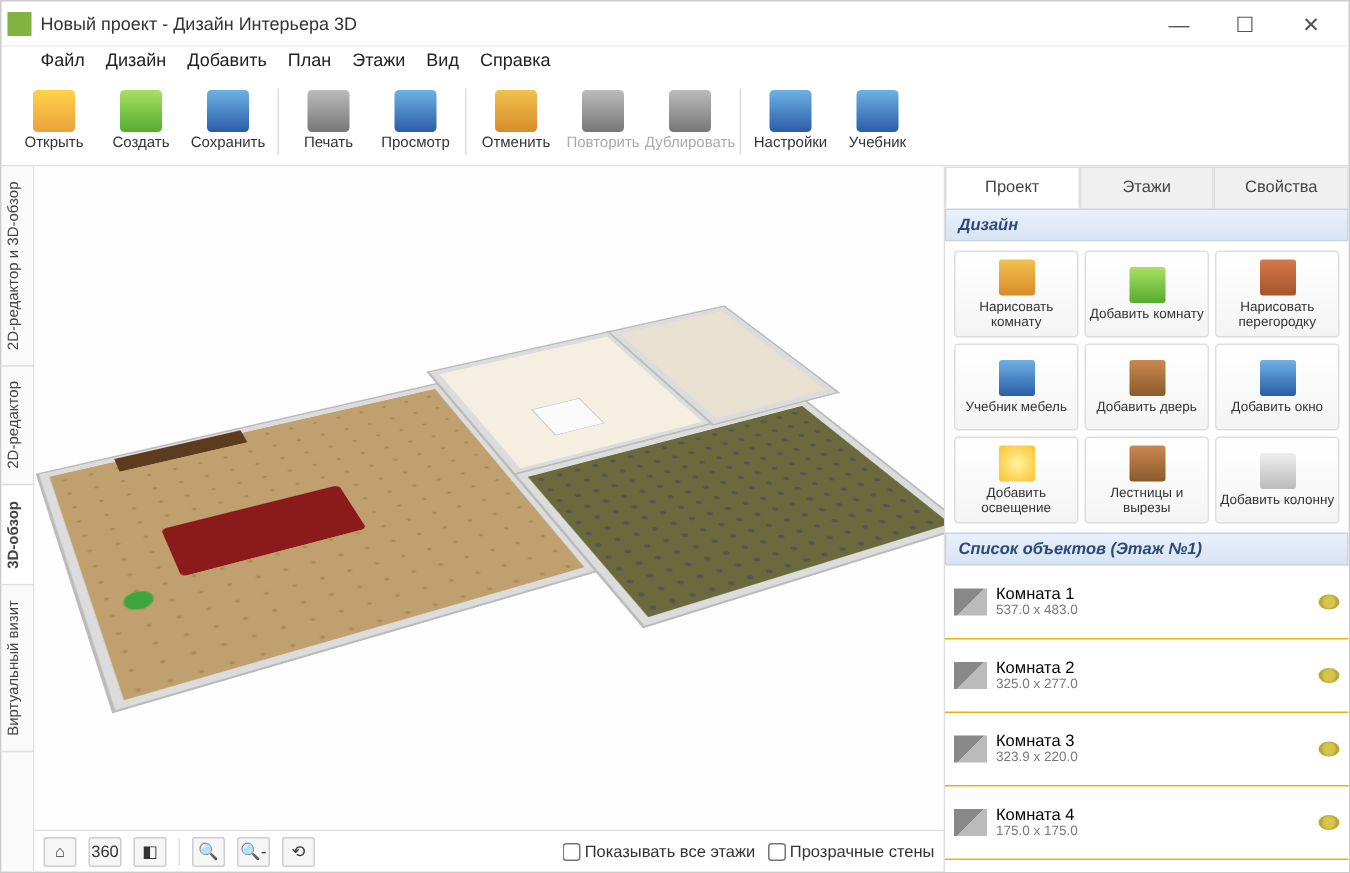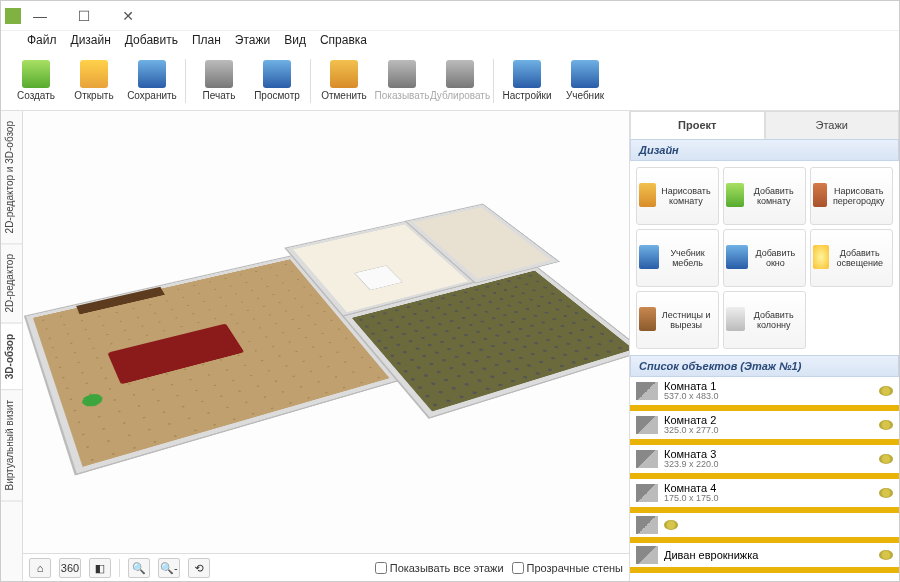--- a/index.html
+++ b/index.html
@@ -32,85 +32,86 @@
 .tvstand { position: absolute; left: 50px; top: 35px; width: 90px; height: 18px; background: #5c3b1e; transform: translateZ(8px); }
 .plant { position: absolute; left: 15px; top: 200px; width: 30px; height: 30px; background: radial-gradient(circle, #3da53d 40%, transparent 41%); transform: translateZ(20px); }
 .stove { position: absolute; left: 340px; top: 100px; width: 40px; height: 40px; background: #fafafa; border: 1px solid #ccc; transform: translateZ(10px); }
 .bottombar { height: 28px; display: flex; align-items: center; padding: 0 6px; gap: 8px; border-top: 1px solid #ddd; font-size: 11px; color: #333; }
 .bbtn { width: 22px; height: 20px; border: 1px solid #ccc; border-radius: 2px; background: #f6f6f6; text-align: center; font-size: 11px; line-height: 18px; }
 .chk { display: flex; align-items: flex-start; gap: 3px; }
 .chk input { width: 12px; height: 12px; }
 .rightpanel { width: 270px; border-left: 1px solid #ddd; display: flex; flex-direction: column; background: #fafafa; }
 .rtabs { display: flex; height: 28px; }
 .rtab { flex: 1; text-align: center; font-size: 11px; line-height: 26px; border: 1px solid #ddd; border-bottom: none; background: #f0f0f0; color: #444; }
-.rtab.active { background: #fff; border-bottom: 1px solid #fff; font-weight: 700; text-align: center; }
+.rtab.active { background: #fff; border-bottom: 1px solid #fff; font-weight: 400; text-align: center; }
 .sectionhdr { background: linear-gradient(#e8f0fb, #d8e4f4); border: 1px solid #c5d4e8; font-size: 11px; font-weight: bold; color: #2a4a7a; padding: 4px 8px; font-style: italic; }
 .toolgrid { display: grid; grid-template-columns: repeat(3, 1fr); gap: 4px; padding: 6px; background: #fff; }
-.tool { border: 1px solid #ddd; background: linear-gradient(#fff, #f4f4f4); height: 58px; display: flex; flex-direction: row; align-items: center; justify-content: center; font-size: 9px; color: #333; text-align: center; border-radius: 3px; padding: 2px; }
+.tool { border: 1px solid #ddd; background: linear-gradient(#fff, #f4f4f4); height: 58px; display: flex; flex-direction: column; align-items: center; justify-content: center; font-size: 9px; color: #333; text-align: center; border-radius: 3px; padding: 2px; }
 .tool .toolicon { width: 24px; height: 24px; margin-bottom: 2px; border-radius: 2px; }
 .objlist { flex: 1; overflow-y: auto; background: #fff; }
-.objrow { display: flex; align-items: center; padding: 3px 6px; border-bottom: 6px solid #eab308; font-size: 11px; gap: 6px; }
+.objrow { display: flex; align-items: center; padding: 13px 6px; border-bottom: 1px solid #eab308; font-size: 11px; gap: 6px; }
 .objicon { width: 22px; height: 18px; background: linear-gradient(135deg, #888 50%, #bbb 50%); }
 .objinfo { flex: 1; display: flex; flex-direction: column; line-height: 1.1; }
 .objdim { font-size: 9px; color: #777; }
 .eye { width: 14px; height: 10px; border-radius: 50%; background: radial-gradient(circle, #d6c54a 40%, #b8a838 60%); }
 .gradA{background:linear-gradient(#a8e063,#56ab2f);} .gradB{background:linear-gradient(#ffd24a,#e8a23a);} .gradC{background:linear-gradient(#6fb1e4,#2a5da8);} .gradD{background:linear-gradient(#bbb,#777);} .gradE{background:linear-gradient(#f2c14e,#d88c2a);} .brick{background:linear-gradient(#d47a4a,#a8532c);} .wood{background:linear-gradient(#c98850,#8b5a2b);} .bulb{background:radial-gradient(#fff59d,#fbc02d);} .col{background:linear-gradient(#eee,#bbb);}
 </style>
 </head>
 <body>
 
 <div class="titlebar">
   <div class="icon"></div>
+  <div class="title">Новый проект - Дизайн Интерьера 3D</div>
   <div class="winbtns">
     <div class="winbtn">—</div>
     <div class="winbtn">☐</div>
     <div class="winbtn">✕</div>
   </div>
 </div>
 
 <div class="menubar" id="menubar">
     <span>Файл</span>
     <span>Дизайн</span>
     <span>Добавить</span>
     <span>План</span>
     <span>Этажи</span>
     <span>Вид</span>
     <span>Справка</span>
   </div>
 
 <div class="toolbar" id="toolbar">
     <div class="tbtn">
+      <div class="ticon gradB"></div>
+      <span>Открыть</span>
+    </div>
+    <div class="tbtn">
       <div class="ticon gradA"></div>
       <span>Создать</span>
     </div>
     <div class="tbtn">
-      <div class="ticon gradB"></div>
-      <span>Открыть</span>
-    </div>
-    <div class="tbtn">
       <div class="ticon gradC"></div>
       <span>Сохранить</span>
     </div>
     <div class="tsep"></div>
     <div class="tbtn">
       <div class="ticon gradD"></div>
       <span>Печать</span>
     </div>
     <div class="tbtn">
       <div class="ticon gradC"></div>
       <span>Просмотр</span>
     </div>
     <div class="tsep"></div>
     <div class="tbtn">
       <div class="ticon gradE"></div>
       <span>Отменить</span>
     </div>
     <div class="tbtn dis">
       <div class="ticon gradD"></div>
-      <span>Показывать</span>
+      <span>Повторить</span>
     </div>
     <div class="tbtn dis">
       <div class="ticon gradD"></div>
       <span>Дублировать</span>
     </div>
     <div class="tsep"></div>
     <div class="tbtn">
       <div class="ticon gradC"></div>
       <span>Настройки</span>
     </div>
@@ -158,40 +159,45 @@
           <input type="checkbox" style="">
           <span>Прозрачные стены</span>
         </label>
     </div>
   </div>
 
   <div class="rightpanel">
     <div class="rtabs" id="rtabs">
         <div class="rtab active">Проект</div>
         <div class="rtab">Этажи</div>
+        <div class="rtab">Свойства</div>
       </div>
     <div class="sectionhdr">Дизайн</div>
     <div class="toolgrid" id="toolgrid">
         <div class="tool">
           <div class="toolicon gradE"></div>
           <span>Нарисовать комнату</span>
         </div>
         <div class="tool">
           <div class="toolicon gradA"></div>
           <span>Добавить комнату</span>
         </div>
         <div class="tool">
           <div class="toolicon brick"></div>
           <span>Нарисовать перегородку</span>
         </div>
         <div class="tool">
           <div class="toolicon gradC"></div>
           <span>Учебник мебель</span>
         </div>
         <div class="tool">
+          <div class="toolicon wood"></div>
+          <span>Добавить дверь</span>
+        </div>
+        <div class="tool">
           <div class="toolicon gradC"></div>
           <span>Добавить окно</span>
         </div>
         <div class="tool">
           <div class="toolicon bulb"></div>
           <span>Добавить освещение</span>
         </div>
         <div class="tool">
           <div class="toolicon wood"></div>
           <span>Лестницы и вырезы</span>

